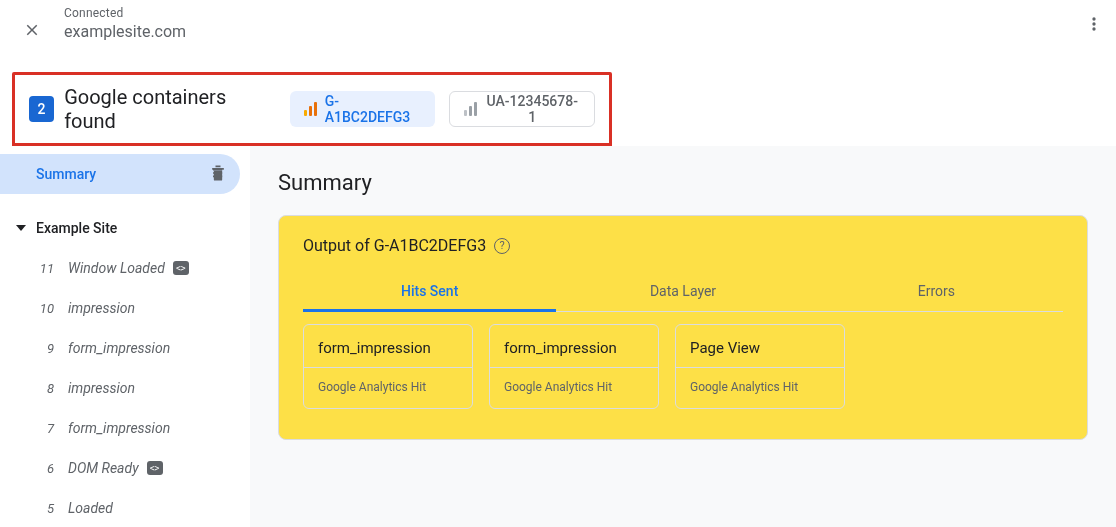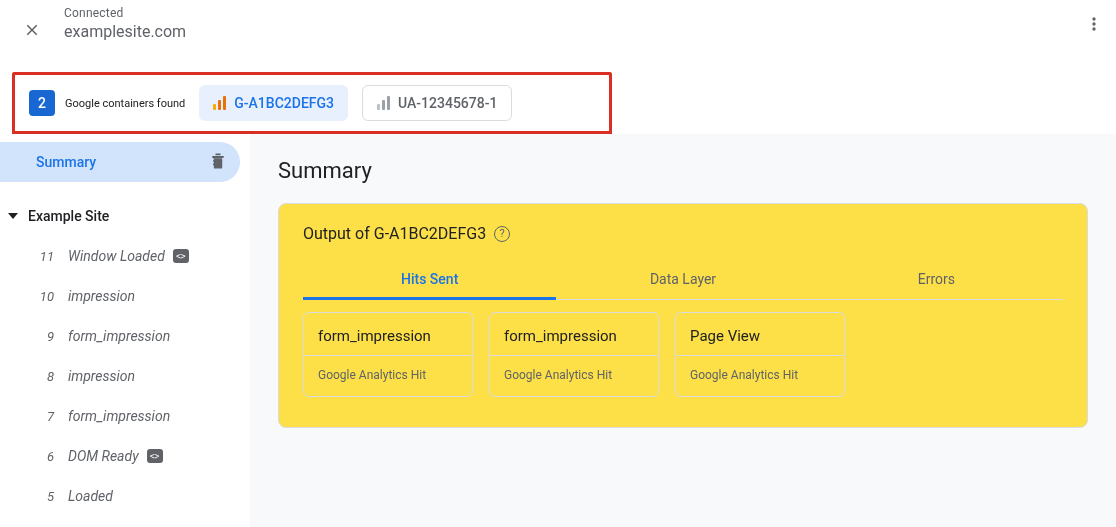--- a/index.html
+++ b/index.html
@@ -30,21 +30,21 @@
     display:flex;align-items:center;gap:14px;
     margin:18px 0 0 12px;padding:10px 14px;
     width:600px;
     border:3px solid var(--highlight);
     border-top-left-radius:2px;border-top-right-radius:2px;
   }
   .count-badge{
     background:#1967d2;color:#fff;font-size:14px;font-weight:500;
     width:26px;height:26px;border-radius:4px;display:flex;align-items:center;justify-content:center;
   }
-  .containers-label{font-size:11px;color:var(--dark-text);margin-left:-4px;}
+  .containers-label{font-size:20px;color:var(--dark-text);margin-left:-4px;}
   .chip{
     display:flex;align-items:center;gap:8px;height:36px;
     padding:0 14px;border-radius:6px;font-size:14px;font-weight:500;cursor:pointer;
   }
   .chip.active{background:var(--blue-light);color:var(--blue);}
   .chip.inactive{background:transparent;color:var(--grey-text);border:1px solid var(--border);text-align:center;}
   .bars{display:flex;align-items:flex-end;gap:2px;height:14px;}
   .bar{width:3px;border-radius:1px;}
   
   .main{display:flex;background:var(--bg);height:calc(527px - 120px);}
@@ -52,21 +52,21 @@
   .sidebar{width:250px;background:#fff;padding-top:8px;}
   .side-row{
     display:flex;align-items:center;height:40px;padding:0 12px 0 12px;
     font-size:14px;color:var(--grey-text);
   }
   .side-row.summary{
     background:#d2e3fc;color:var(--blue);font-weight:500;
     border-top-right-radius:20px;border-bottom-right-radius:20px;
     margin-right:10px;justify-content:space-between;padding-left:36px;
   }
-  .side-row.group{color:var(--dark-text);font-weight:500;gap:10px;padding-left:8px;cursor:pointer;}
+  .side-row.group{color:var(--dark-text);font-weight:500;gap:10px;padding-left:16px;cursor:pointer;}
   .tri{width:0;height:0;border-left:5px solid transparent;border-right:5px solid transparent;border-top:6px solid var(--dark-text);}
   .side-item{display:flex;align-items:center;height:40px;padding-left:30px;font-size:14px;color:var(--grey-text);cursor:pointer;font-style:italic;}
   .side-num{width:24px;text-align:right;margin-right:14px;color:var(--grey-text);font-size:13px;}
   .side-label{color:var(--grey-text);}
   .end-badge{
     margin-left:8px;width:16px;height:14px;border-radius:3px;background:var(--grey-text);
     display:flex;align-items:center;justify-content:center;
   }
   .end-badge span{color:#fff;font-size:8px;font-family:monospace;}
   .filter-icon{color:var(--grey-text);}

